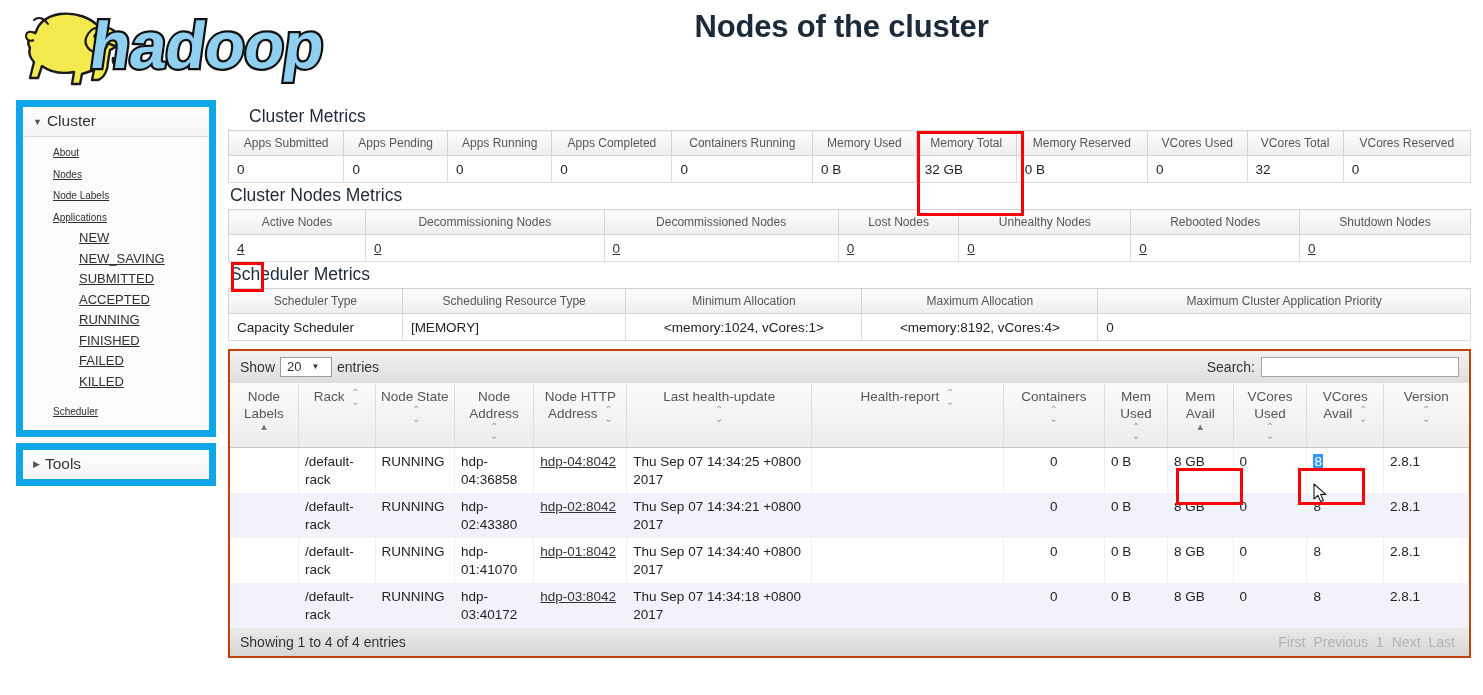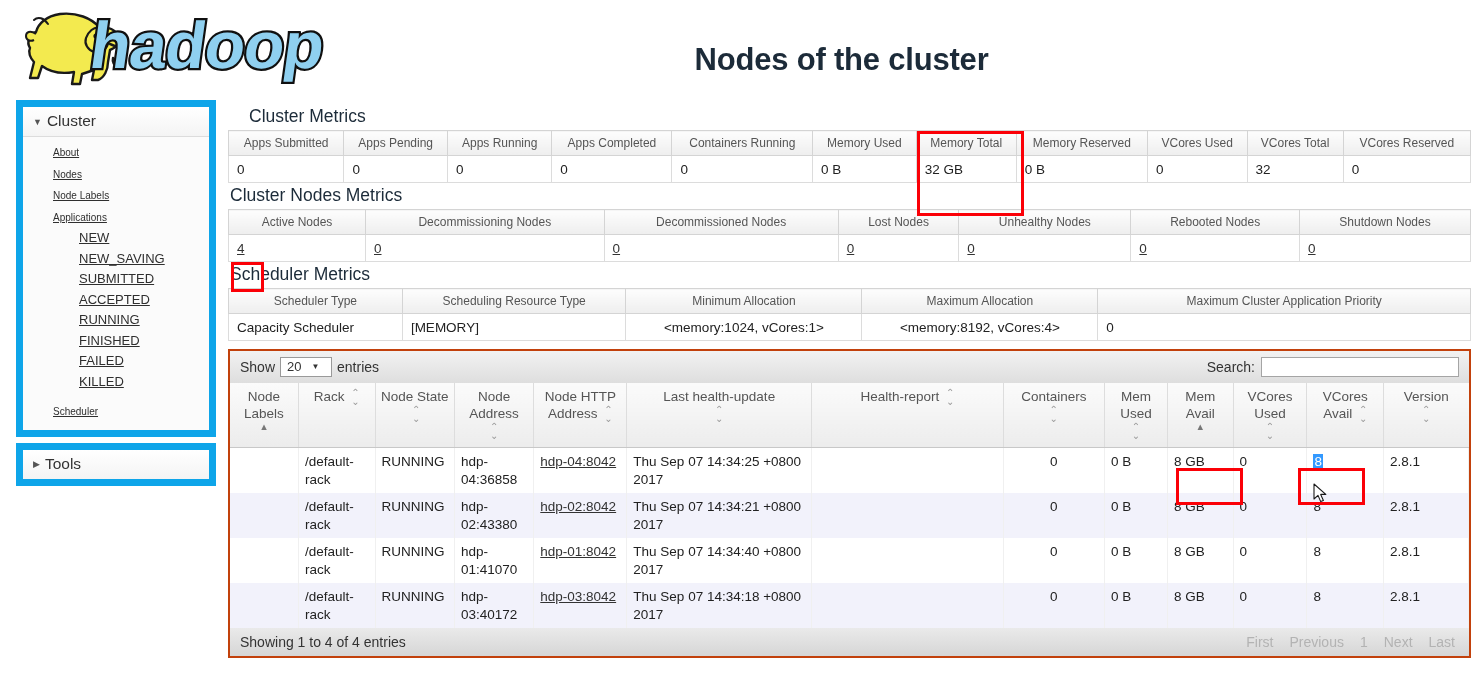--- a/index.html
+++ b/index.html
@@ -25,21 +25,21 @@
     position: absolute;
     left: 12px;
     top: 4px;
     width: 350px;
     height: 88px;
   }
   .page-title {
     position: absolute;
     left: 0;
     right: 0;
-    top: 42px;
+    top: 9px;
     text-align: center;
     font-size: 31px;
     font-weight: bold;
     color: #1c2b39;
     letter-spacing: -0.2px;
     padding-left: 200px;
   }
 
   
   .body-wrap {
@@ -219,21 +219,21 @@
   }
   .sort-ind.both::before { content: "\2303"; display: block; }
   .sort-ind.both::after { content: "\2304"; display: block; }
   .sort-ind.asc::before { content: "\25B4"; display: block; color: #777; font-size: 11px; }
   .th-inline { white-space: normal; }
   .th-block .sort-ind { display: block; margin: 0 auto; }
 
   .paginate {
     color: #b3b3b3;
     display: flex;
-    gap: 16px;
+    gap: 8px;
     padding-right: 4px;
   }
   .paginate span { cursor: default; }
 
   
   .annot {
     position: absolute;
     border: 3px solid #fb0007;
     pointer-events: none;
     box-sizing: border-box;

